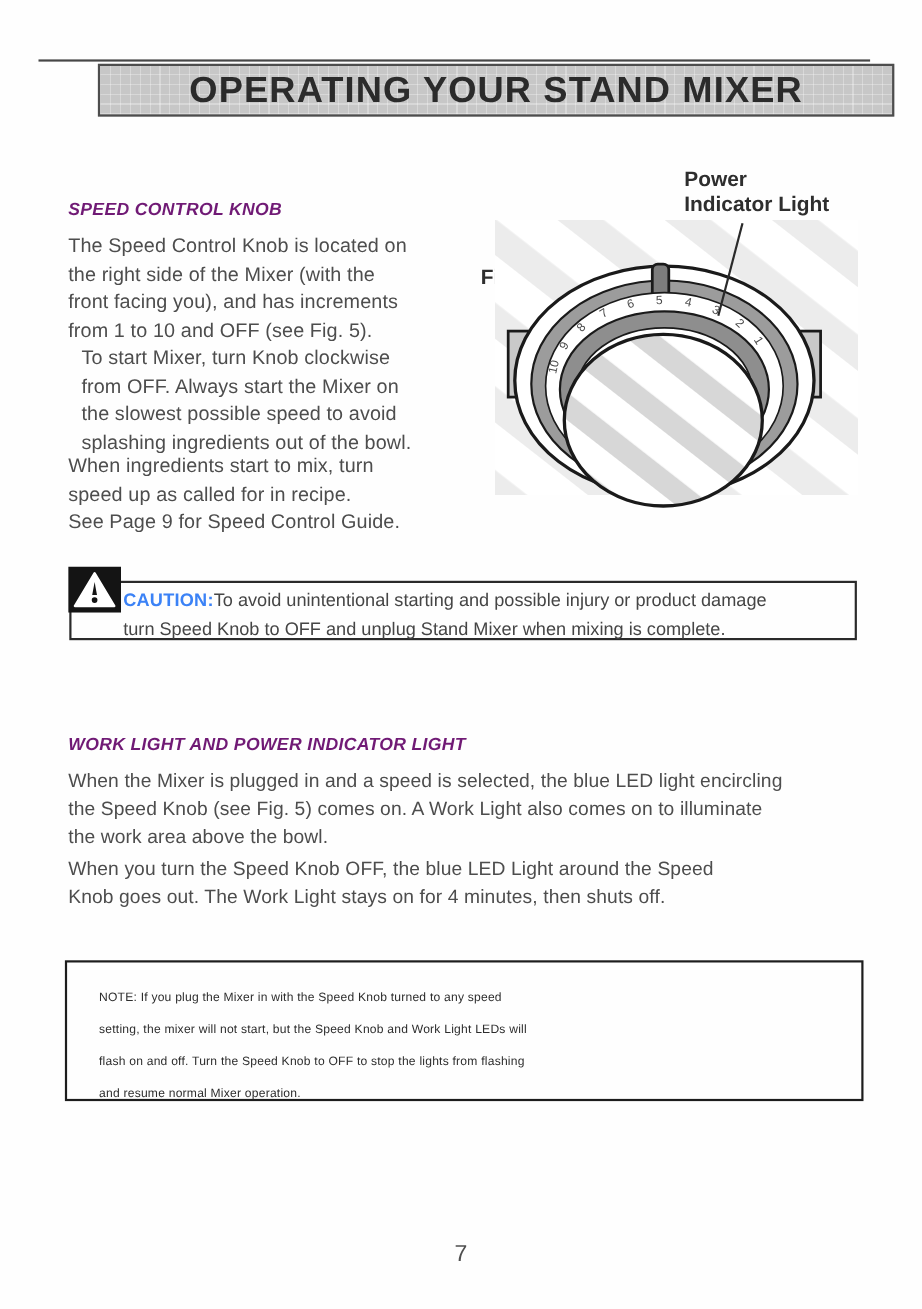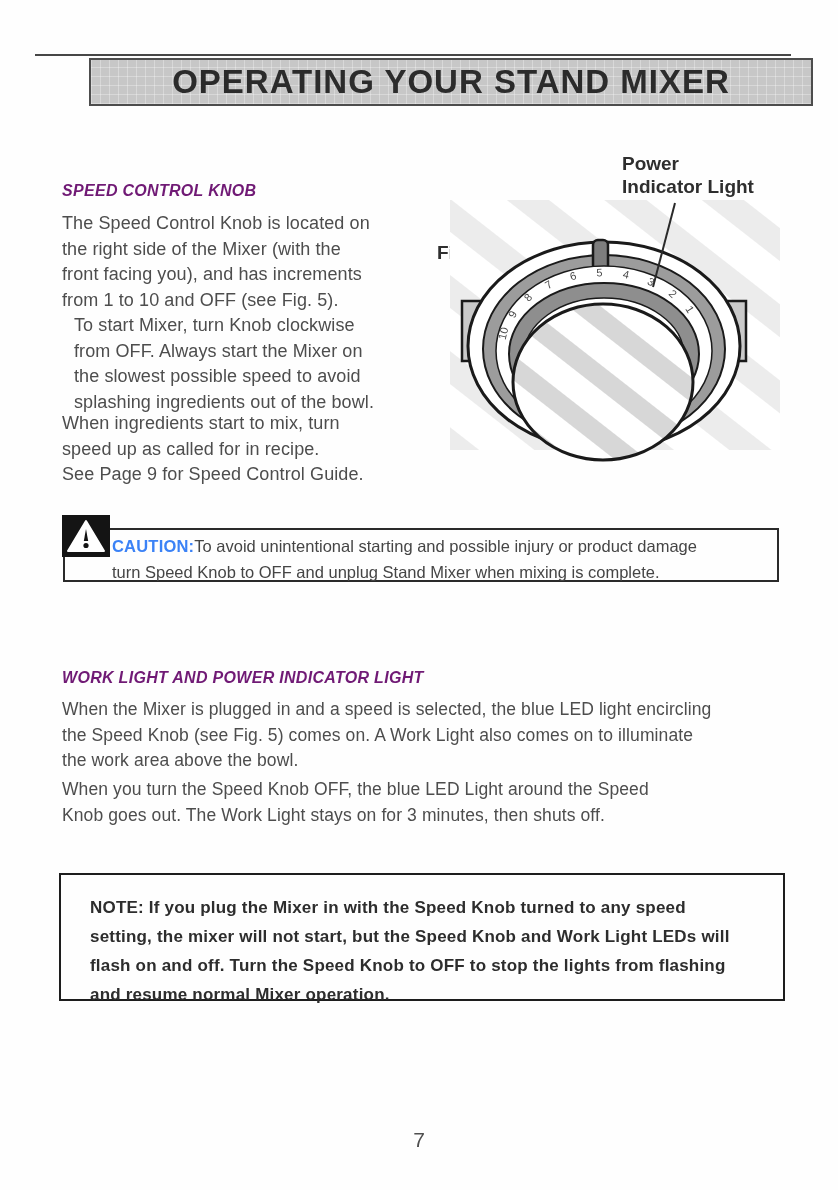--- a/index.html
+++ b/index.html
@@ -51,21 +51,21 @@
   .caution-text b{color:#3b82f6;letter-spacing:.2px;margin-top:11px;}
   .caution-text span{white-space:pre-line;}
   .warning-icon{left:62px;top:515px;width:48px;height:42px;}
   
   .note-box{
     left:59px;top:873px;width:726px;height:128px;
     border:2.5px solid #1d1d1d;box-sizing:border-box;
   }
   .note-text{
     position:absolute;left:29px;top:18px;width:688px;
-    font-size:17px;font-weight:bold;line-height:29px;color:#2d2d2d;
+    font-size:11px;font-weight:normal;line-height:29px;color:#2d2d2d;
     white-space:pre-line;letter-spacing:.2px;
   }
   .page-number{
     left:0;top:1128px;width:838px;text-align:center;
     font-size:21px;color:#4f4f4f;
   }
   .knob-svg{left:430px;top:140px;}
 </style>
 </head>
 <body>
@@ -148,21 +148,21 @@
     <path d="M24 6 L42 36 L6 36 Z" fill="#ffffff" stroke="#ffffff" stroke-width="2" stroke-linejoin="round"></path>
     <path d="M24 14 L26.2 26 L21.8 26 Z" fill="#141414"></path>
     <circle cx="24" cy="30.5" r="2.6" fill="#141414"></circle>
   </svg>
 
   <div class="abs section-heading" style="left:62px;top:669px;">WORK LIGHT AND POWER INDICATOR LIGHT</div>
   <div class="abs para-wide" style="left:62px;top:697px;">When the Mixer is plugged in and a speed is selected, the blue LED light encircling
 the Speed Knob (see Fig. 5)  comes on.  A Work Light also comes on to illuminate
 the work area above the bowl.</div>
   <div class="abs para-wide" style="left:62px;top:777px;">When you turn the Speed Knob OFF, the blue LED Light around the Speed
-Knob goes out. The Work Light stays on for 3 minutes, then shuts off.</div>
+Knob goes out. The Work Light stays on for 4 minutes, then shuts off.</div>
 
   <div class="abs note-box">
     <div class="note-text">NOTE: If you plug the Mixer in with the Speed Knob turned to any speed
 setting, the mixer will not start, but the Speed Knob and Work Light LEDs will
 flash on and off. Turn the Speed Knob to OFF to stop the lights from flashing
 and resume normal Mixer operation.</div>
   </div>
 
   <div class="abs page-number">7</div>
 

